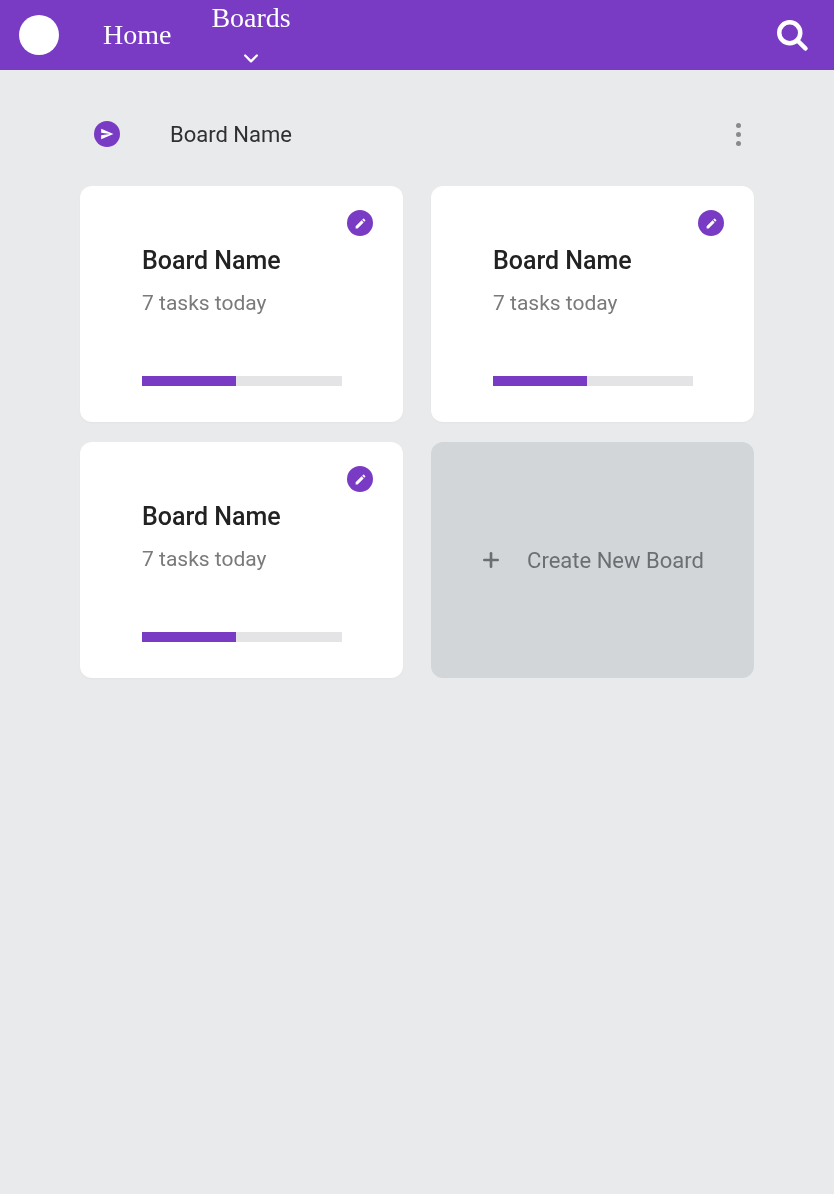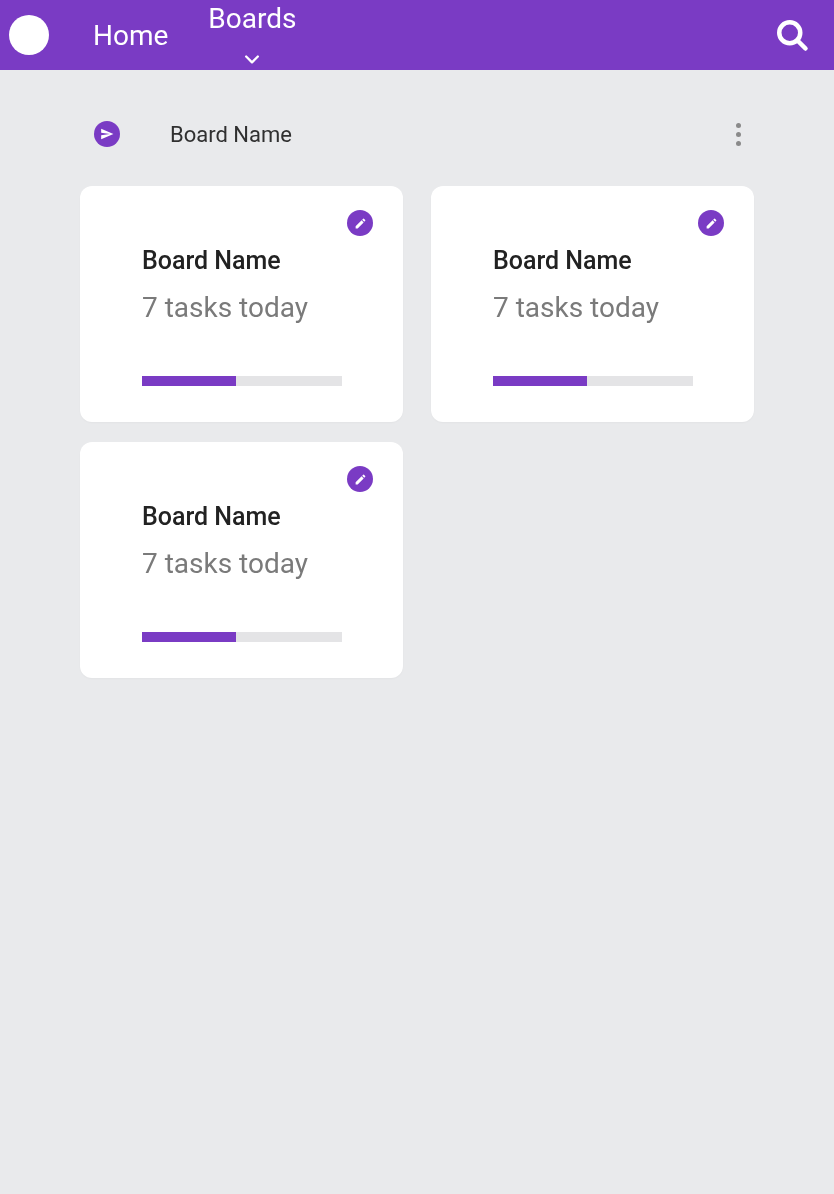--- a/index.html
+++ b/index.html
@@ -11,22 +11,23 @@
     overflow: hidden;
   }
 
   
   .navbar {
     width: 100%;
     height: 70px;
     background: #7a3bc4;
     display: flex;
     align-items: center;
-    padding: 0 20px 0 9px;
+    padding: 0 20px 0 19px;
     color: #fff;
+    font-family: Liberation Serif, serif;
   }
   .avatar {
     width: 40px;
     height: 40px;
     border-radius: 50%;
     background: #ffffff;
     flex-shrink: 0;
   }
   .nav-items {
     display: flex;
@@ -158,21 +159,21 @@
     height: 13px;
     fill: #fff;
   }
   .card-title {
     font-size: 25px;
     font-weight: 500;
     color: #222;
     margin-top: 12px;
   }
   .card-sub {
-    font-size: 28px;
+    font-size: 21px;
     color: #7a7a7a;
     margin-top: 16px;
   }
   .progress {
     position: absolute;
     left: 62px;
     bottom: 36px;
     width: 200px;
     height: 10px;
     background: #e4e4e6;
@@ -277,15 +278,22 @@
             <path d="M3 17.25V21h3.75L17.81 9.94l-3.75-3.75L3 17.25zM20.71 7.04a1 1 0 0 0 0-1.41l-2.34-2.34a1 1 0 0 0-1.41 0l-1.83 1.83 3.75 3.75 1.83-1.83z"></path>
           </svg>
       </div>
       <div class="card-title">Board Name</div>
       <div class="card-sub">7 tasks today</div>
       <div class="progress">
         <div class="progress-fill" style="width:47%"></div>
       </div>
     </div>
 
+    <div class="create-card">
+      <svg class="plus-svg" viewBox="0 0 24 24">
+        <line x1="12" y1="4" x2="12" y2="20"></line>
+        <line x1="4" y1="12" x2="20" y2="12"></line>
+      </svg>
+      <span>Create New Board</span>
+    </div>
 
   </div>
 </div>
 
 </body></html>

